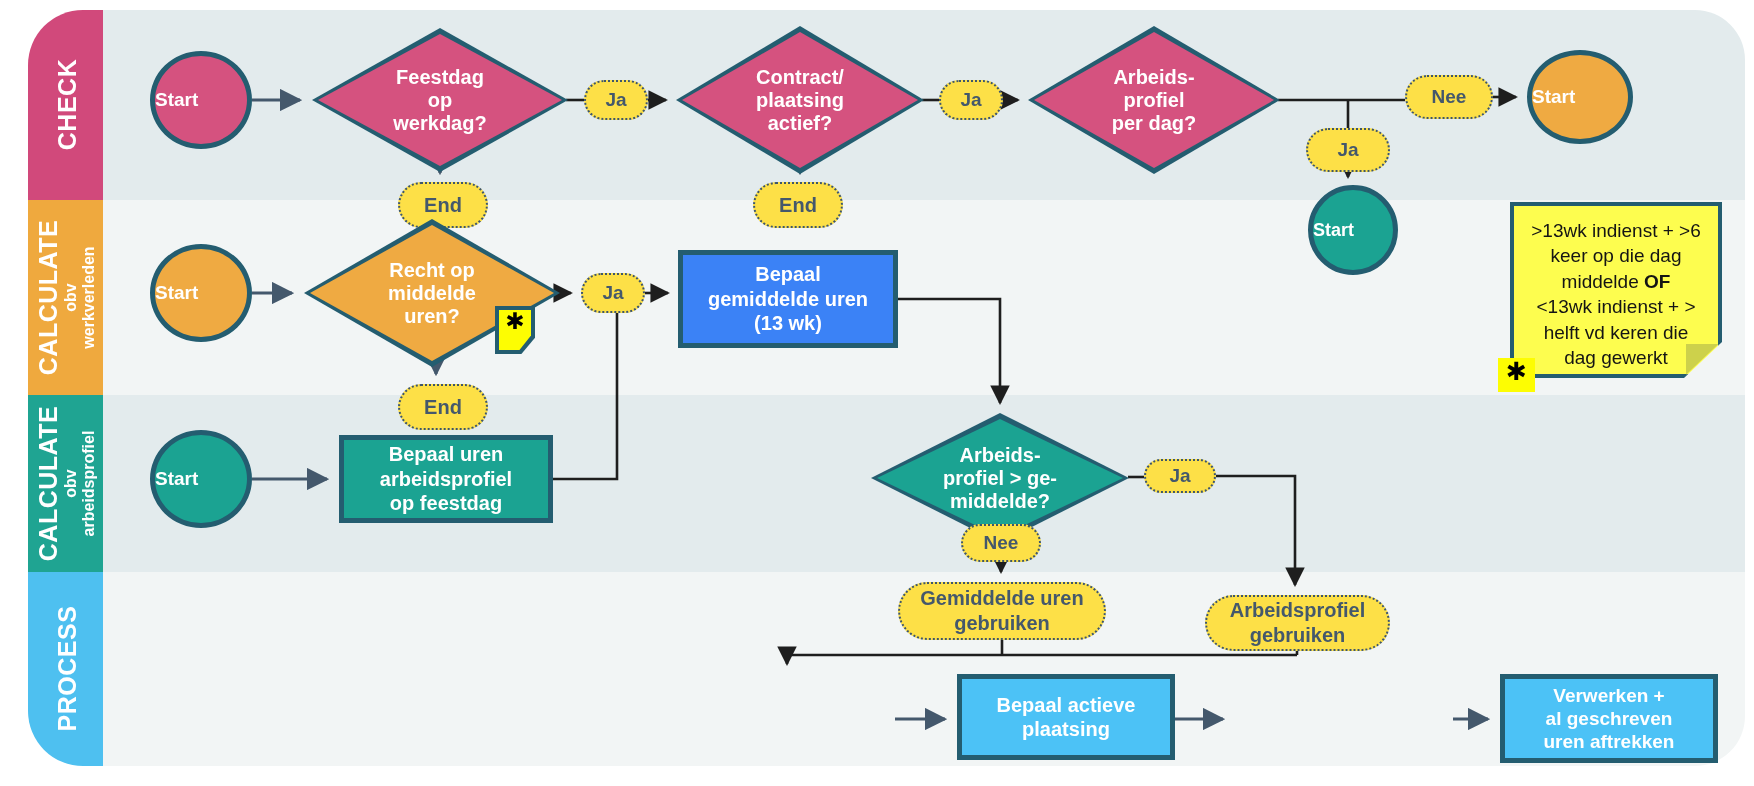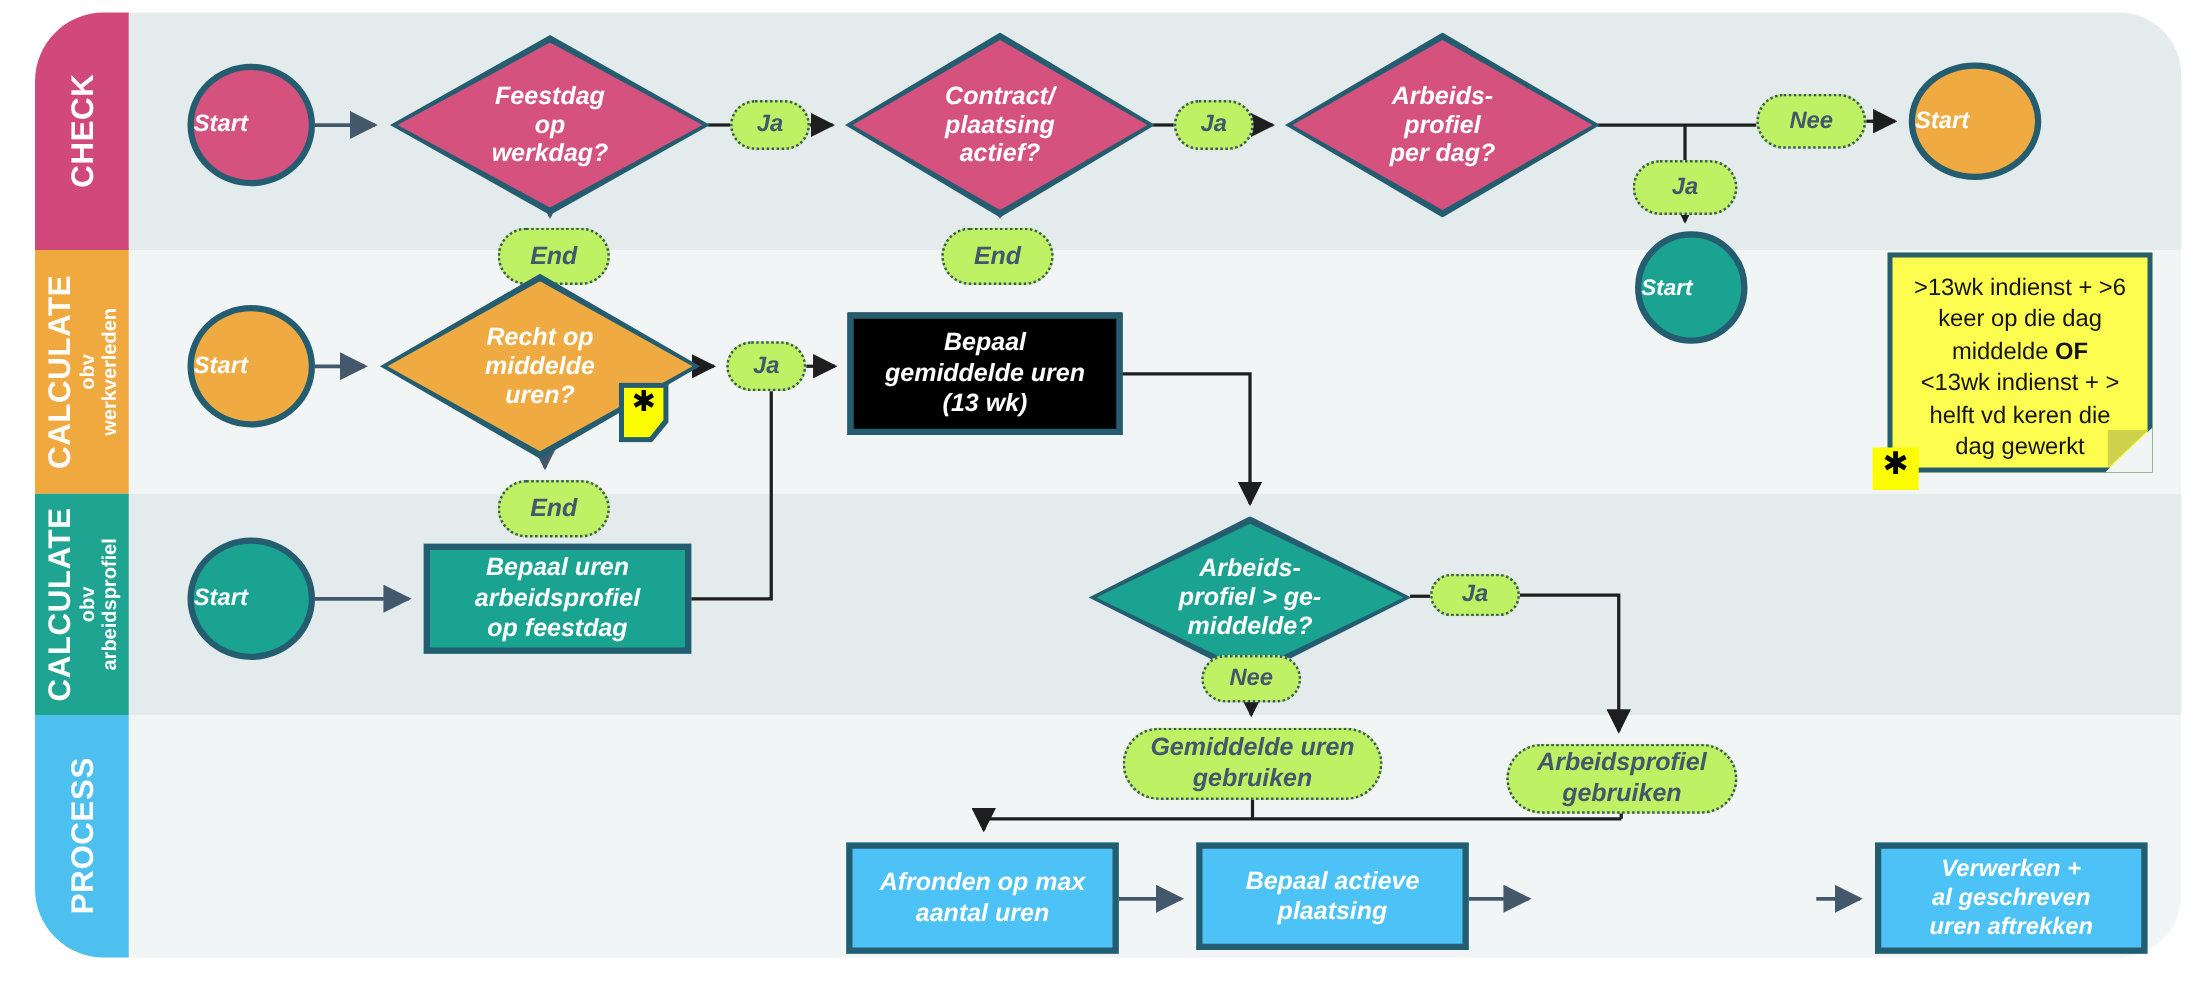--- a/index.html
+++ b/index.html
@@ -15,23 +15,23 @@
   .lanebg{position:absolute;left:103px;width:1642px;}
   
   .circle{position:absolute;border:5px solid #245d70;border-radius:50%;display:flex;align-items:center;justify-content:flex-start;
           color:#fff;font-weight:bold;font-size:19px;box-sizing:border-box;}
   .douter{position:absolute;clip-path:polygon(50% 0,100% 50%,50% 100%,0 50%);background:#245d70;
           display:flex;align-items:center;justify-content:center;text-align:center;}
   .dinner{position:absolute;inset:6px;clip-path:polygon(50% 0,100% 50%,50% 100%,0 50%);}
   .douter .lbl{position:relative;z-index:1;color:#fff;font-weight:bold;font-size:20px;line-height:1.15;}
   .box{position:absolute;border:5px solid #245d70;box-sizing:border-box;display:flex;align-items:center;justify-content:center;
        text-align:center;color:#fff;font-weight:bold;font-size:20px;line-height:1.22;}
-  .pill{position:absolute;border:2px dotted #3e566b;background:#bef264;border-radius:24px;box-sizing:border-box;
+  .pill{position:absolute;border:2px dotted #3e566b;background:#fde047;border-radius:24px;box-sizing:border-box;
         display:flex;align-items:center;justify-content:center;color:#44586c;font-weight:bold;font-size:19px;text-align:center;line-height:1.25;}
-  .lbl{white-space:pre-line;font-style:italic;}
+  .lbl{white-space:pre-line;}
   
   .note{position:absolute;background:#fdfd4f;border:4px solid #245d70;box-sizing:border-box;
         color:#141414;font-size:19px;line-height:1.34;text-align:center;padding-top:12px;}
   .fold-cut{position:absolute;right:-4px;bottom:-4px;width:38px;height:36px;background:#f2f5f5;
             clip-path:polygon(100% 0,100% 100%,0 100%);}
   .fold-flap{position:absolute;right:-2px;bottom:-2px;width:34px;height:32px;background:#cdd14b;
              clip-path:polygon(0 0,96% 0,0 96%);border:0;}
   .ast-sq{position:absolute;background:#fdfd02;display:flex;align-items:flex-start;justify-content:center;
           color:#000;font-weight:bold;font-size:25px;line-height:1.1;}
   .smnote-outer{position:absolute;background:#245d70;clip-path:polygon(0 0,100% 0,100% 66%,66% 100%,0 100%);}
@@ -175,21 +175,21 @@
     <div class="smnote-inner">
       <span>✱</span>
     </div>
   </div>
   <div class="pill" style="left:581px;top:273px;width:64px;height:40px;">
     <span class="lbl">Ja</span>
   </div>
   <div class="pill" style="left:398px;top:384px;width:90px;height:46px;font-size:20px;">
     <span class="lbl">End</span>
   </div>
-  <div class="box" style="left:678px;top:250px;width:220px;height:98px;background:#000000;">
+  <div class="box" style="left:678px;top:250px;width:220px;height:98px;background:#3b82f6;">
     <span class="lbl">Bepaal
 gemiddelde uren
 (13 wk)</span>
   </div>
 
   <div class="circle" style="left:150px;top:430px;width:102px;height:98px;background:#1ba392;">
     <span class="lbl">Start</span>
   </div>
   <div class="box" style="left:339px;top:435px;width:214px;height:88px;background:#1ba392;">
     <span class="lbl">Bepaal uren
@@ -211,24 +211,20 @@
 
   <div class="pill" style="left:898px;top:582px;width:208px;height:58px;border-radius:29px;font-size:20px;">
     <span class="lbl">Gemiddelde uren
 gebruiken</span>
   </div>
   <div class="pill" style="left:1205px;top:595px;width:185px;height:56px;border-radius:28px;font-size:20px;">
     <span class="lbl">Arbeidsprofiel
 gebruiken</span>
   </div>
 
-  <div class="box" style="left:677px;top:674px;width:218px;height:89px;background:#4cc2f6;">
-    <span class="lbl">Afronden op max
-aantal uren</span>
-  </div>
   <div class="box" style="left:957px;top:674px;width:218px;height:86px;background:#4cc2f6;">
     <span class="lbl">Bepaal actieve
 plaatsing</span>
   </div>
   <div class="box" style="left:1500px;top:674px;width:218px;height:89px;background:#4cc2f6;font-size:19px;">
     <span class="lbl">Verwerken +
 al geschreven
 uren aftrekken</span>
   </div>
 

